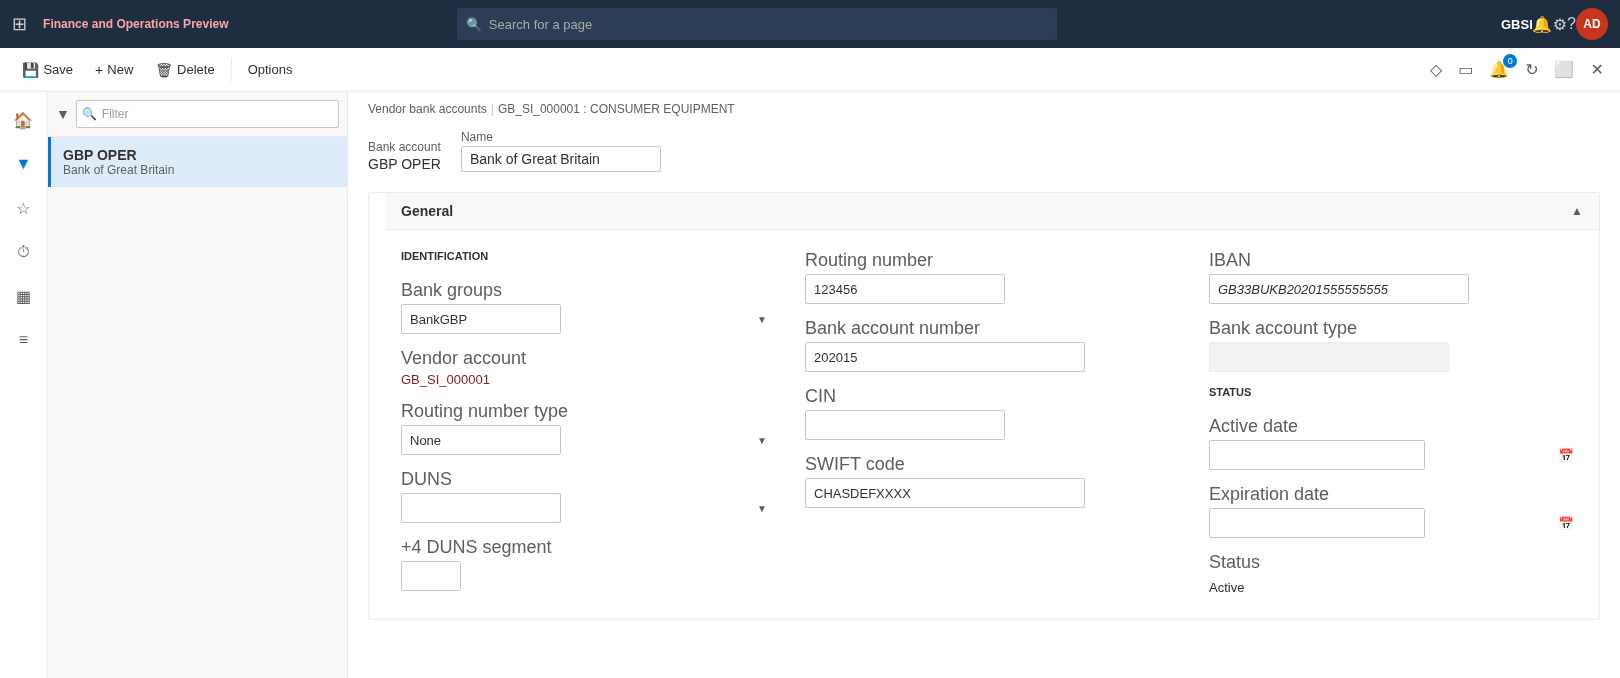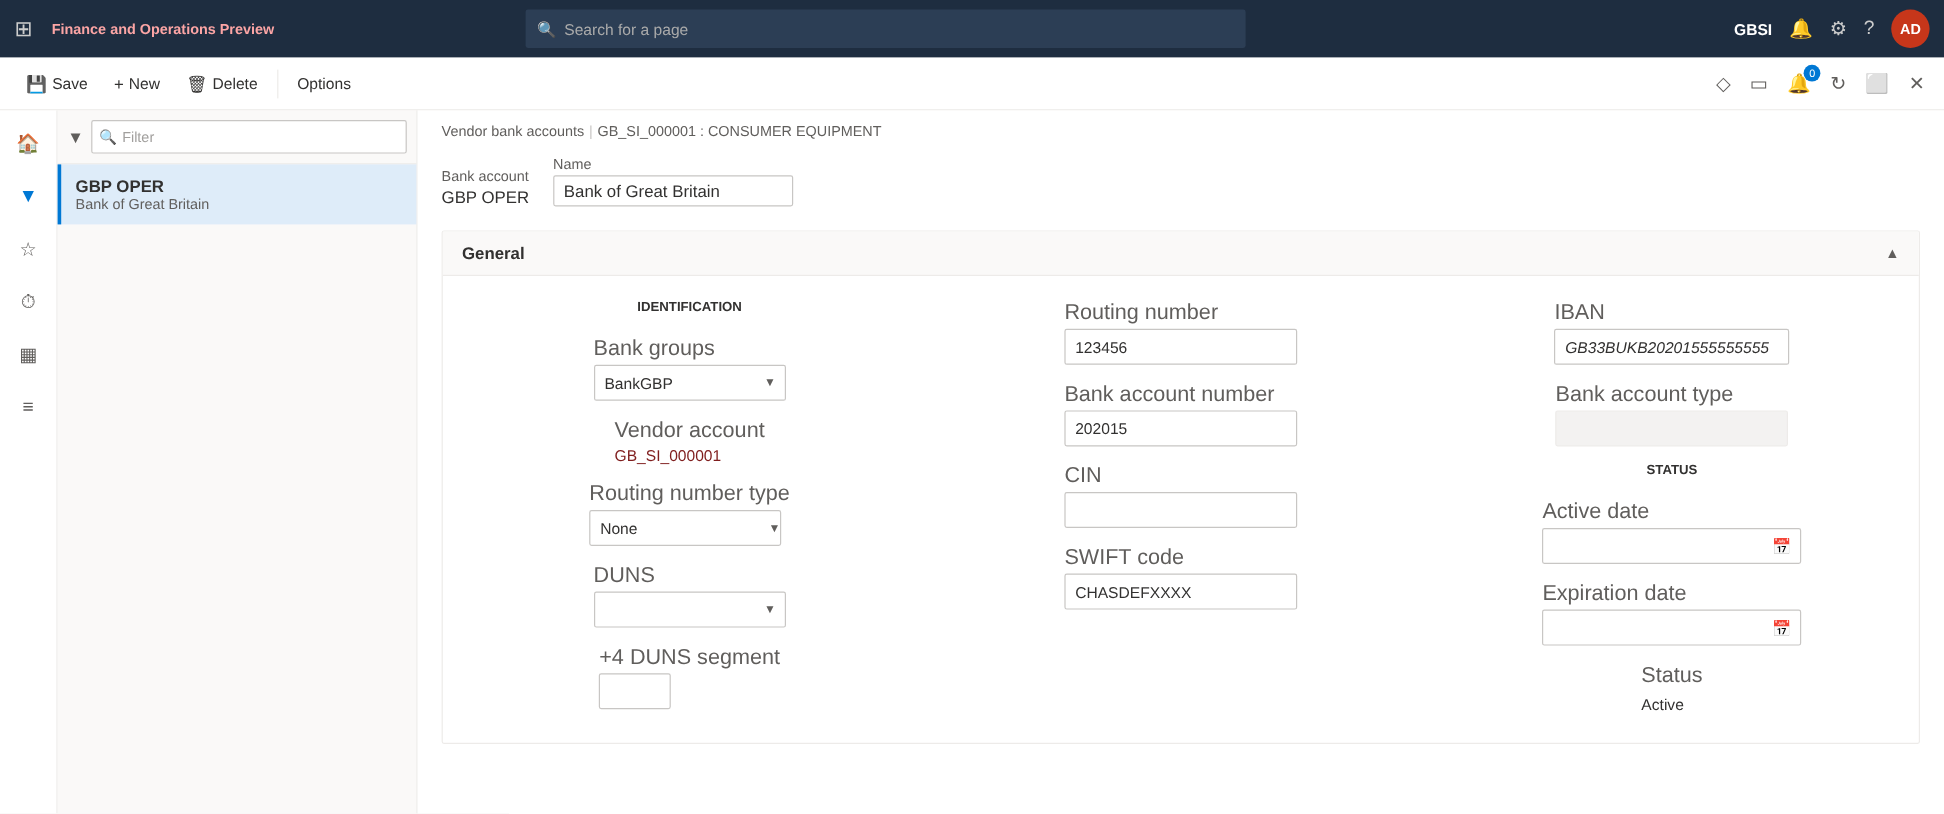--- a/index.html
+++ b/index.html
@@ -34,21 +34,20 @@
       border: none;
       outline: none;
       color: #ccc;
       font-size: 13px;
       width: 100%;
     }
     .top-nav-search input::placeholder { color: #aaa; }
     .top-nav-right {
       display: flex;
       align-items: center;
-      gap: 14px;
       margin-left: auto;
     }
     .top-nav-right .nav-text { color: #fff; font-size: 13px; font-weight: 600; }
     .top-nav-right .nav-icon { color: #ccc; font-size: 16px; cursor: pointer; }
     .top-nav-right .avatar {
       width: 32px; height: 32px;
       background: #c7361a;
       border-radius: 50%;
       display: flex; align-items: center; justify-content: center;
       color: #fff; font-size: 12px; font-weight: 600; cursor: pointer;
@@ -183,36 +182,37 @@
       color: #323130;
       outline: none;
       min-width: 200px;
     }
 
     
     .section {
       margin: 10px 20px;
       border: 1px solid #edebe9;
       border-radius: 2px;
+      padding-left: 16px;
     }
     .section-header {
       display: flex; align-items: center; justify-content: space-between;
       padding: 10px 16px;
       background: #faf9f8;
       border-bottom: 1px solid #edebe9;
       cursor: pointer;
     }
     .section-title { font-size: 14px; font-weight: 600; color: #323130; }
     .section-collapse { color: #605e5c; font-size: 12px; }
     .section-body {
       padding: 20px 16px;
       display: flex;
       gap: 30px;
     }
-    .section-column { flex: 1; display: flex; flex-direction: column; gap: 14px; align-items: center; }
+    .section-column { flex: 1; display: flex; flex-direction: column; gap: 14px; }
 
     .form-field { display: flex; flex-direction: column; gap: 3px; }
     .form-field-label { font-size: 18px; color: #605e5c; }
     .form-field-sublabel { font-size: 11px; font-weight: 600; color: #323130; text-transform: uppercase; margin-bottom: 4px; }
     
     .form-input {
       border: 1px solid #c8c6c4;
       border-radius: 2px;
       padding: 4px 8px;
       font-size: 13px;

